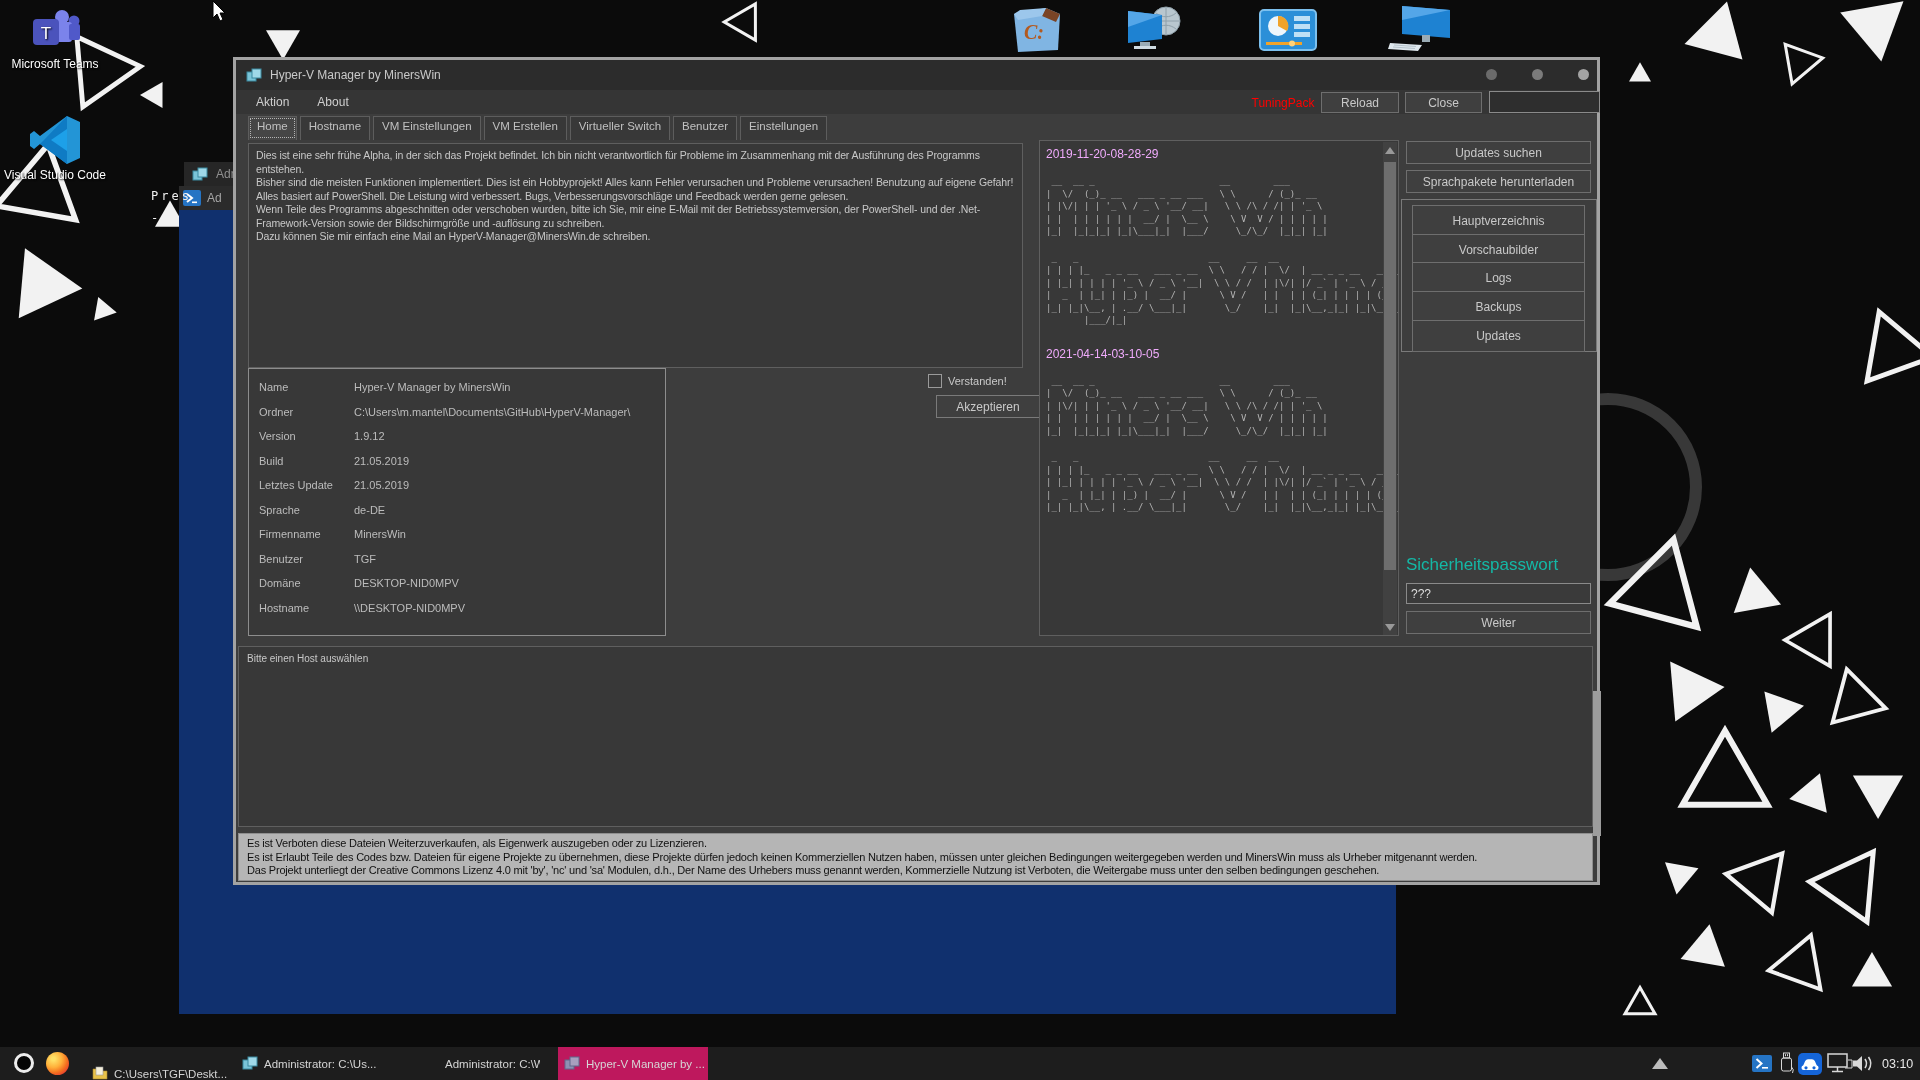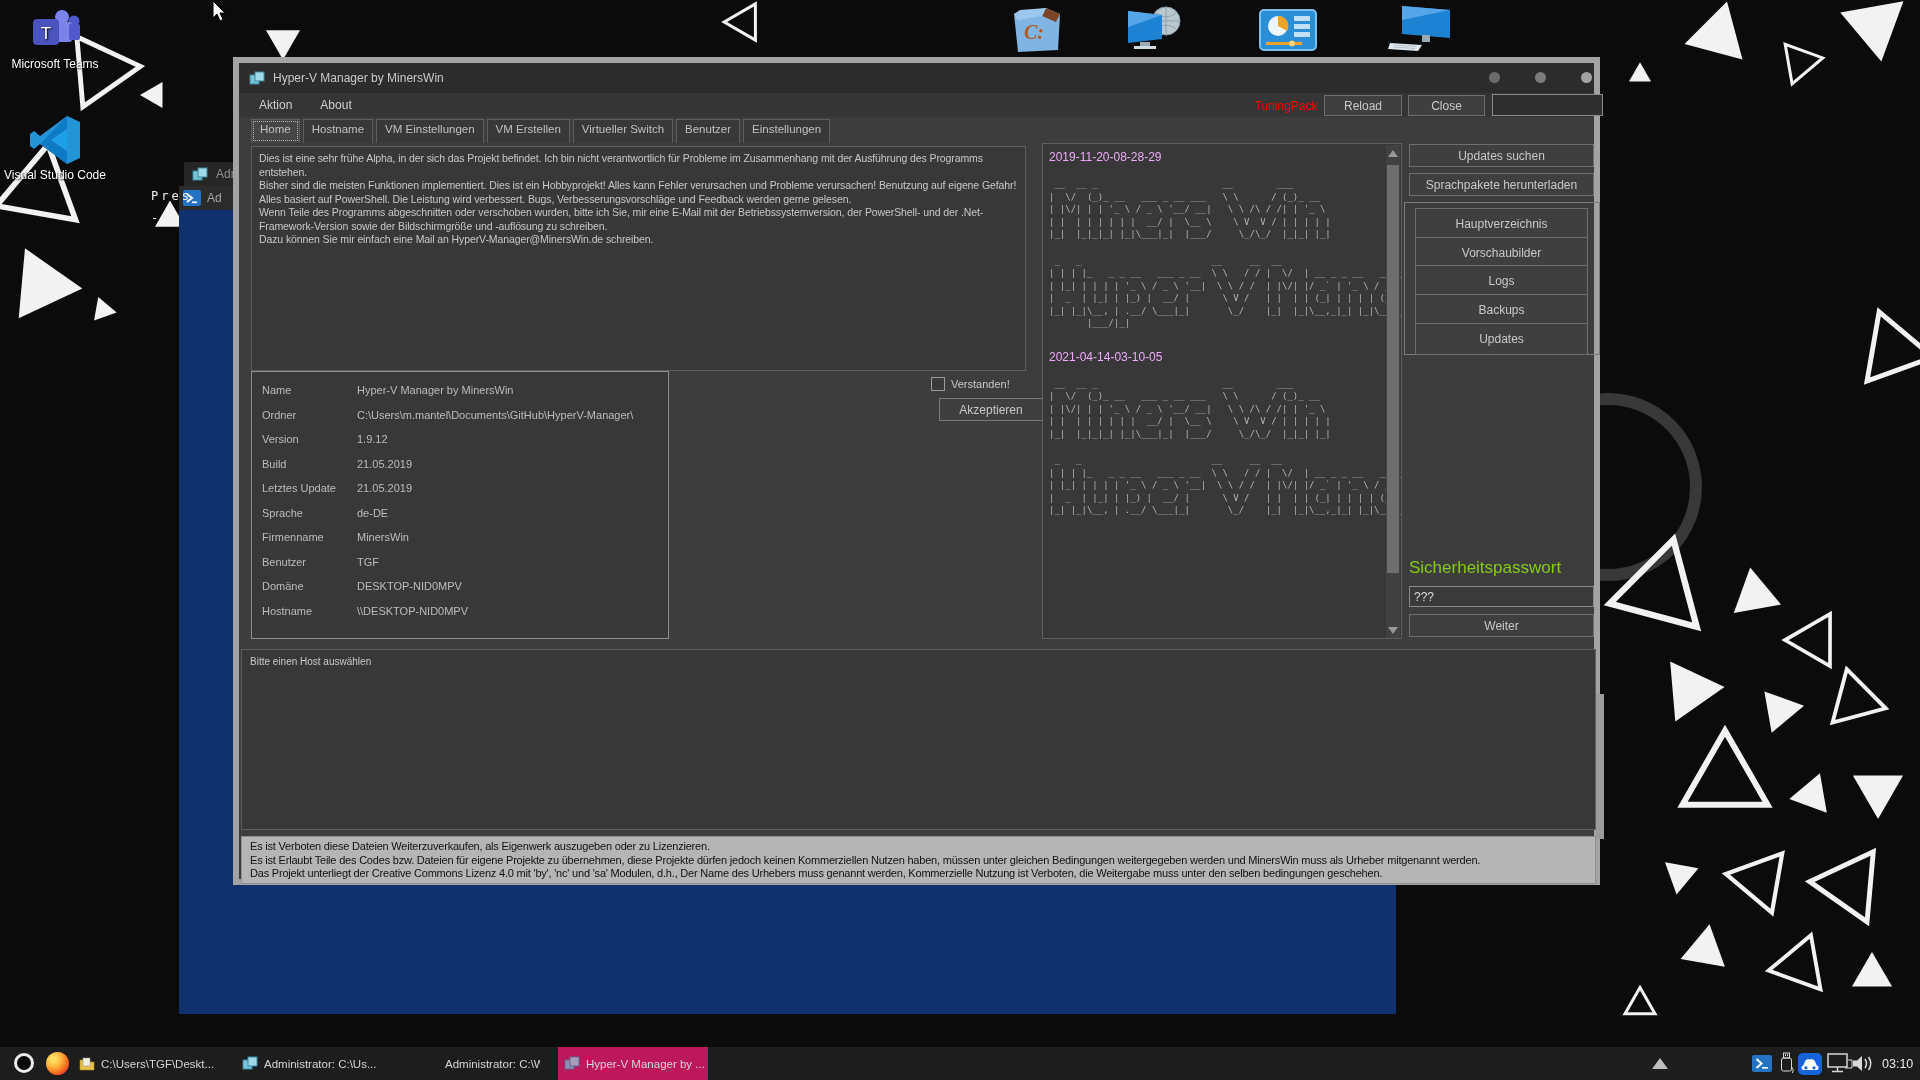--- a/index.html
+++ b/index.html
@@ -19,21 +19,21 @@
   .rear-title{position:absolute;left:184px;top:162px;width:430px;height:24px;background:#262626;
               z-index:2;display:flex;align-items:center;gap:8px;padding-left:8px;box-sizing:border-box;
               color:#8f8f8f;font-size:12px;}
   .console-frag{position:absolute;z-index:4;color:#efefef;font-family:"DejaVu Sans Mono",monospace;font-size:12px;}
   .blue-console{position:absolute;left:179px;top:186px;width:1217px;height:828px;z-index:3;background:#10306e;}
   .blue-console .cap{position:absolute;left:0;top:0;right:0;height:24px;background:#2b2b2b;
                      display:flex;align-items:center;gap:6px;padding-left:4px;color:#a5a5a5;font-size:12px;}
 
   
   .win{position:absolute;left:233px;top:57px;width:1367px;height:828px;background:#3d3d3d;
-       border:6px solid #a3a3a3;box-sizing:border-box;z-index:10;font-size:12px;}
+       border:3px solid #a3a3a3;box-sizing:border-box;z-index:10;font-size:12px;}
   .titlebar{position:absolute;left:0;top:0;width:100%;height:30px;background:#2c2c2c;
             display:flex;align-items:center;}
   .titlebar .t-icon{margin:0 8px 0 10px;}
   .dot{position:absolute;top:9px;width:11px;height:11px;border-radius:50%;}
   .menubar{position:absolute;left:0;top:30px;width:100%;height:24px;background:#353535;
            display:flex;align-items:center;}
   .menu-item{padding:0 14px;color:#cfcfcf;}
   .btn{background:#3f3f3f;border:1px solid #6e6e6e;color:#c9c9c9;display:flex;align-items:center;
        justify-content:center;box-sizing:border-box;font-size:12px;}
   .mini-input{background:#2e2e2e;border:1px solid #8a8a8a;color:#ddd;box-sizing:border-box;
@@ -57,21 +57,21 @@
            color:#b5b5b5;white-space:pre;}
   .sbar{position:absolute;right:1px;top:1px;width:14px;height:494px;background:#414141;}
   .sbar .thumb{position:absolute;left:1px;top:20px;width:12px;height:408px;background:#6e6e6e;}
   .arr-up{width:0;height:0;border-left:5px solid transparent;border-right:5px solid transparent;
           border-bottom:7px solid #999;margin:5px auto;}
   .arr-dn{width:0;height:0;border-left:5px solid transparent;border-right:5px solid transparent;
           border-top:7px solid #999;position:absolute;bottom:5px;left:2px;}
   .rcol-btn{position:absolute;left:1170px;width:185px;height:23px;}
   .groupbox{position:absolute;left:1165px;top:139px;width:194px;height:151px;border:1px solid #7a7a7a;}
   .g-btn{position:absolute;left:10px;width:173px;height:32px;}
-  .sec-label{position:absolute;left:1170px;top:495px;font-size:17px;color:#84cc16;}
+  .sec-label{position:absolute;left:1170px;top:495px;font-size:17px;color:#14b8a6;}
   .host-panel{position:absolute;left:2px;top:586px;width:1355px;height:181px;}
   .host-panel .msg{padding:6px 8px;font-size:10px;color:#c8c8c8;}
   .host-scroll{position:absolute;left:1357px;top:631px;width:8px;height:145px;background:#9c9c9c;}
   .license{position:absolute;left:2px;top:773px;width:1355px;height:48px;background:#b5b5b5;
            border:1px solid #8f8f8f;box-sizing:border-box;color:#111;font-size:11px;line-height:13.5px;
            padding:3px 8px;white-space:pre-line;letter-spacing:-0.2px;overflow:hidden;}
 
   
   .taskbar{position:absolute;left:0;top:1047px;width:1920px;height:33px;background:#1d1d1d;z-index:40;}
   .tb-btn{position:absolute;top:0;height:33px;display:flex;align-items:center;gap:6px;
@@ -364,21 +364,21 @@
   </div>
 
   <svg class="abs" style="left:212px;top:1px;z-index:50;" width="18" height="24">
     <polygon points="1,0 1,17 5,13 8,20 11,18.5 8,12 13,12" fill="#fff" stroke="#000" stroke-width="1"></polygon>
   </svg>
 
   <div class="taskbar">
     <div class="orb"></div>
     <div class="ffx"></div>
 
-    <div class="tb-btn" style="left:73px;width:150px;">
+    <div class="tb-btn" style="left:86px;width:150px;align-items:flex-end;">
       <svg width="16" height="14">
         <path d="M1 3 h5 l2 2 h7 v8 h-14 z" fill="#e8c24a" stroke="#a8872a" stroke-width="0.6"></path>
         <rect x="4" y="1" width="7" height="8" fill="#f5f0dc" stroke="#999" stroke-width="0.6"></rect>
       </svg>
       <span>C:\Users\TGF\Deskt...</span>
     </div>
 
     <div class="tb-btn" style="left:236px;width:158px;">
       <svg width="16" height="15">
         <rect x="1" y="4" width="9" height="9" fill="#7ac4d8" stroke="#3a8aa0"></rect>

